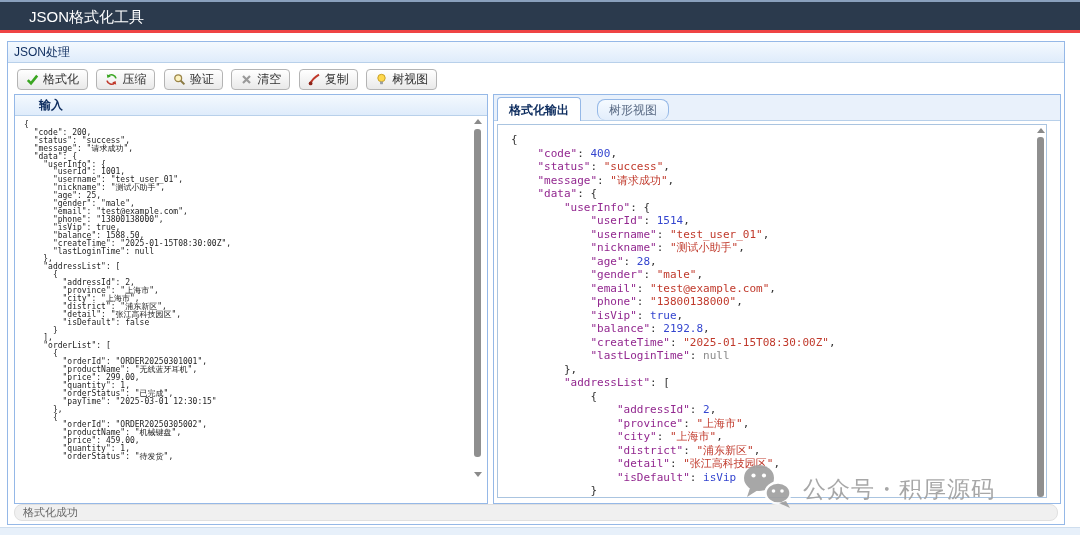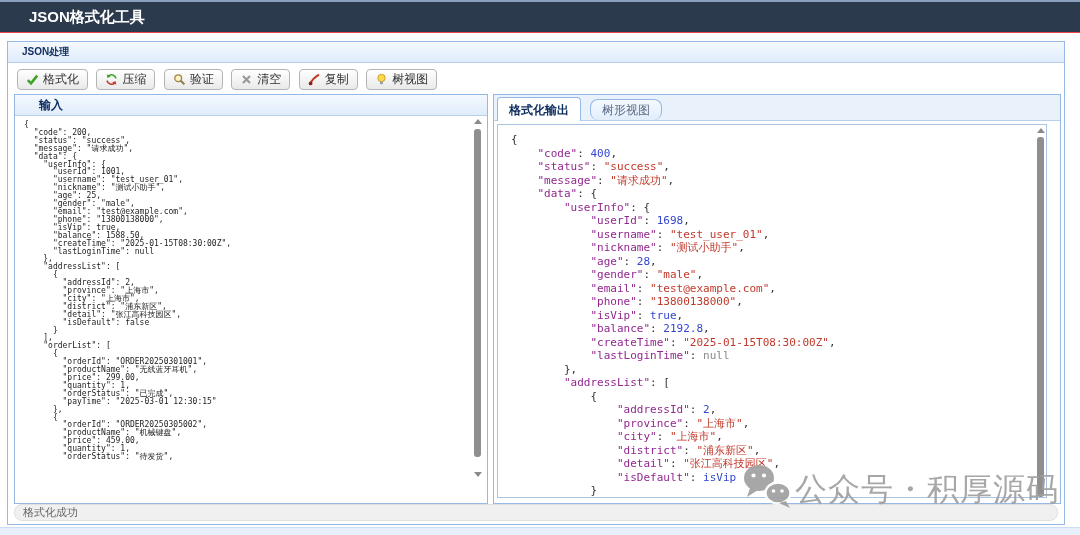--- a/index.html
+++ b/index.html
@@ -2,32 +2,32 @@
 <html><head>
 <meta charset="utf-8">
 <style>
   * { margin:0; padding:0; box-sizing:border-box; }
   html,body { width:1080px; height:535px; overflow:hidden; background:#fff;
               font-family:"Liberation Sans", sans-serif; }
   body { position:relative; }
 
   
   .titlebar { position:absolute; top:0; left:0; width:1080px; height:33px;
-    background:#2b3a4d; border-top:2px solid #8aa0bd; border-bottom:1px solid #ef4444;
-    color:#fff; font-weight:bold; font-size:15px; line-height:30px; padding-left:29px; }
+    background:#2b3a4d; border-top:2px solid #8aa0bd; border-bottom:3px solid #ef4444;
+    color:#fff; font-weight:normal; font-size:15px; line-height:30px; padding-left:29px; }
 
   
   .page-bottom { position:absolute; left:0; right:0; bottom:0; height:8px; background:#e7f0fa; border-top:1px solid #cfdeee; }
 
   
   .outer-panel { position:absolute; top:41px; left:7px; width:1058px; height:484px;
     border:1px solid #95b8e7; background:#fff; }
   .outer-header { height:21px; background:linear-gradient(#f4f9fe,#dfecfb);
-    border-bottom:1px solid #b8d0ea; color:#0e2d5f; font-weight:bold; font-size:10px;
-    line-height:20px; padding-left:14px; }
+    border-bottom:1px solid #b8d0ea; color:#0e2d5f; font-weight:normal; font-size:12px;
+    line-height:20px; padding-left:6px; }
 
   
   .toolbar { position:absolute; top:22px; left:0; right:0; height:30px; padding:5px 0 0 9px; }
   .btn { display:inline-flex; align-items:center; gap:4px; height:21px;
     border:1px solid #b4b4b4; border-radius:4px; background:linear-gradient(#ffffff,#e9e9e9);
     padding:0 8px; font-size:12px; color:#333; margin-right:4px; cursor:pointer;
     font-family:"Liberation Sans", sans-serif; vertical-align:top; }
   .btn .ic { display:inline-flex; width:13px; height:13px; }
 
   
@@ -37,21 +37,21 @@
     border-bottom:1px solid #b8d0ea; color:#0e2d5f; font-weight:bold; font-size:12px;
     line-height:20px; padding-left:24px; }
   .left-body { position:absolute; top:21px; left:0; right:0; bottom:0; overflow:hidden; background:#fff; }
   .input-text { margin:0; padding:5px 14px 0 9px; white-space:pre; overflow:hidden;
     font-family:"DejaVu Sans Mono", monospace; font-size:8px; line-height:7.9px; color:#1c1c1c; }
 
   
   .right-panel { position:absolute; left:485px; top:52px; width:568px; height:410px;
     border:1px solid #95b8e7; background:#fff; }
   .tabstrip { height:26px; background:#e9f1fb; border-bottom:1px solid #b8d0ea;
-    display:flex; align-items:flex-end; padding-left:3px; gap:9px; }
+    display:flex; align-items:flex-end; padding-left:3px; gap:16px; }
   .tab { border:1px solid #95b8e7; border-bottom:none; border-radius:4px 4px 0 0;
     font-size:12px; padding:0 11px; cursor:pointer; }
   .tab.active { background:#fff; color:#0e2d5f; font-weight:bold; height:24px; line-height:24px; margin-bottom:-1px; }
   .tab.inactive { background:linear-gradient(#f5faff,#e2edfb); color:#5a6b85; height:21px; line-height:20px;border-radius:8px; }
   .tab-body { position:absolute; top:26px; left:0; right:0; bottom:0; padding:3px 13px 5px 3px; }
   .inner-box { position:relative; width:100%; height:100%; border:1px solid #aac4e0; background:#fff; overflow:hidden; }
   .output-text { margin:0; padding:8px 18px 0 13px; white-space:pre; overflow:hidden;
     font-family:"DejaVu Sans Mono", monospace; font-size:11px; line-height:13.5px; color:#333; }
 
   
@@ -64,21 +64,21 @@
   .scroll-down { border-top:5px solid #8a8a8a; }
   .scroll-thumb { position:absolute; left:1px; width:7px; background:#8f8f8f; border-radius:3px; }
 
   
   .status-bar { position:absolute; left:6px; right:6px; bottom:3px; height:17px;
     background:#f0f0f0; border:1px solid #e0e0e0; border-radius:8px;
     font-size:11px; color:#666; line-height:15px; padding-left:8px; }
 
   
   .watermark { position:absolute; left:742px; top:463px; z-index:20; display:flex;
-    align-items:center; gap:1px; color:#a0a0a0; font-size:32px; letter-spacing:1px; opacity:.92; }
+    align-items:center; gap:9px; color:#a0a0a0; font-size:23px; letter-spacing:1px; opacity:.92; }
 </style>
 </head>
 <body>
 
 <div class="titlebar">
   <span>JSON格式化工具</span>
 </div>
 
 <div class="outer-panel">
   <div class="outer-header">
@@ -208,21 +208,21 @@
       </div>
     </div>
     <div class="tab-body">
       <div class="inner-box">
         <pre class="output-text" id="output-pre">{
     <span style="color:#92278f">"code"</span>: <span style="color:#3445cf">400</span>,
     <span style="color:#92278f">"status"</span>: <span style="color:#c0392b">"success"</span>,
     <span style="color:#92278f">"message"</span>: <span style="color:#c0392b">"请求成功"</span>,
     <span style="color:#92278f">"data"</span>: {
         <span style="color:#92278f">"userInfo"</span>: {
-            <span style="color:#92278f">"userId"</span>: <span style="color:#3445cf">1698</span>,
+            <span style="color:#92278f">"userId"</span>: <span style="color:#3445cf">1514</span>,
             <span style="color:#92278f">"username"</span>: <span style="color:#c0392b">"test_user_01"</span>,
             <span style="color:#92278f">"nickname"</span>: <span style="color:#c0392b">"测试小助手"</span>,
             <span style="color:#92278f">"age"</span>: <span style="color:#3445cf">28</span>,
             <span style="color:#92278f">"gender"</span>: <span style="color:#c0392b">"male"</span>,
             <span style="color:#92278f">"email"</span>: <span style="color:#c0392b">"test@example.com"</span>,
             <span style="color:#92278f">"phone"</span>: <span style="color:#c0392b">"13800138000"</span>,
             <span style="color:#92278f">"isVip"</span>: <span style="color:#3445cf">true</span>,
             <span style="color:#92278f">"balance"</span>: <span style="color:#3445cf">2192.8</span>,
             <span style="color:#92278f">"createTime"</span>: <span style="color:#c0392b">"2025-01-15T08:30:00Z"</span>,
             <span style="color:#92278f">"lastLoginTime"</span>: <span style="color:#8a8a8a">null</span>

